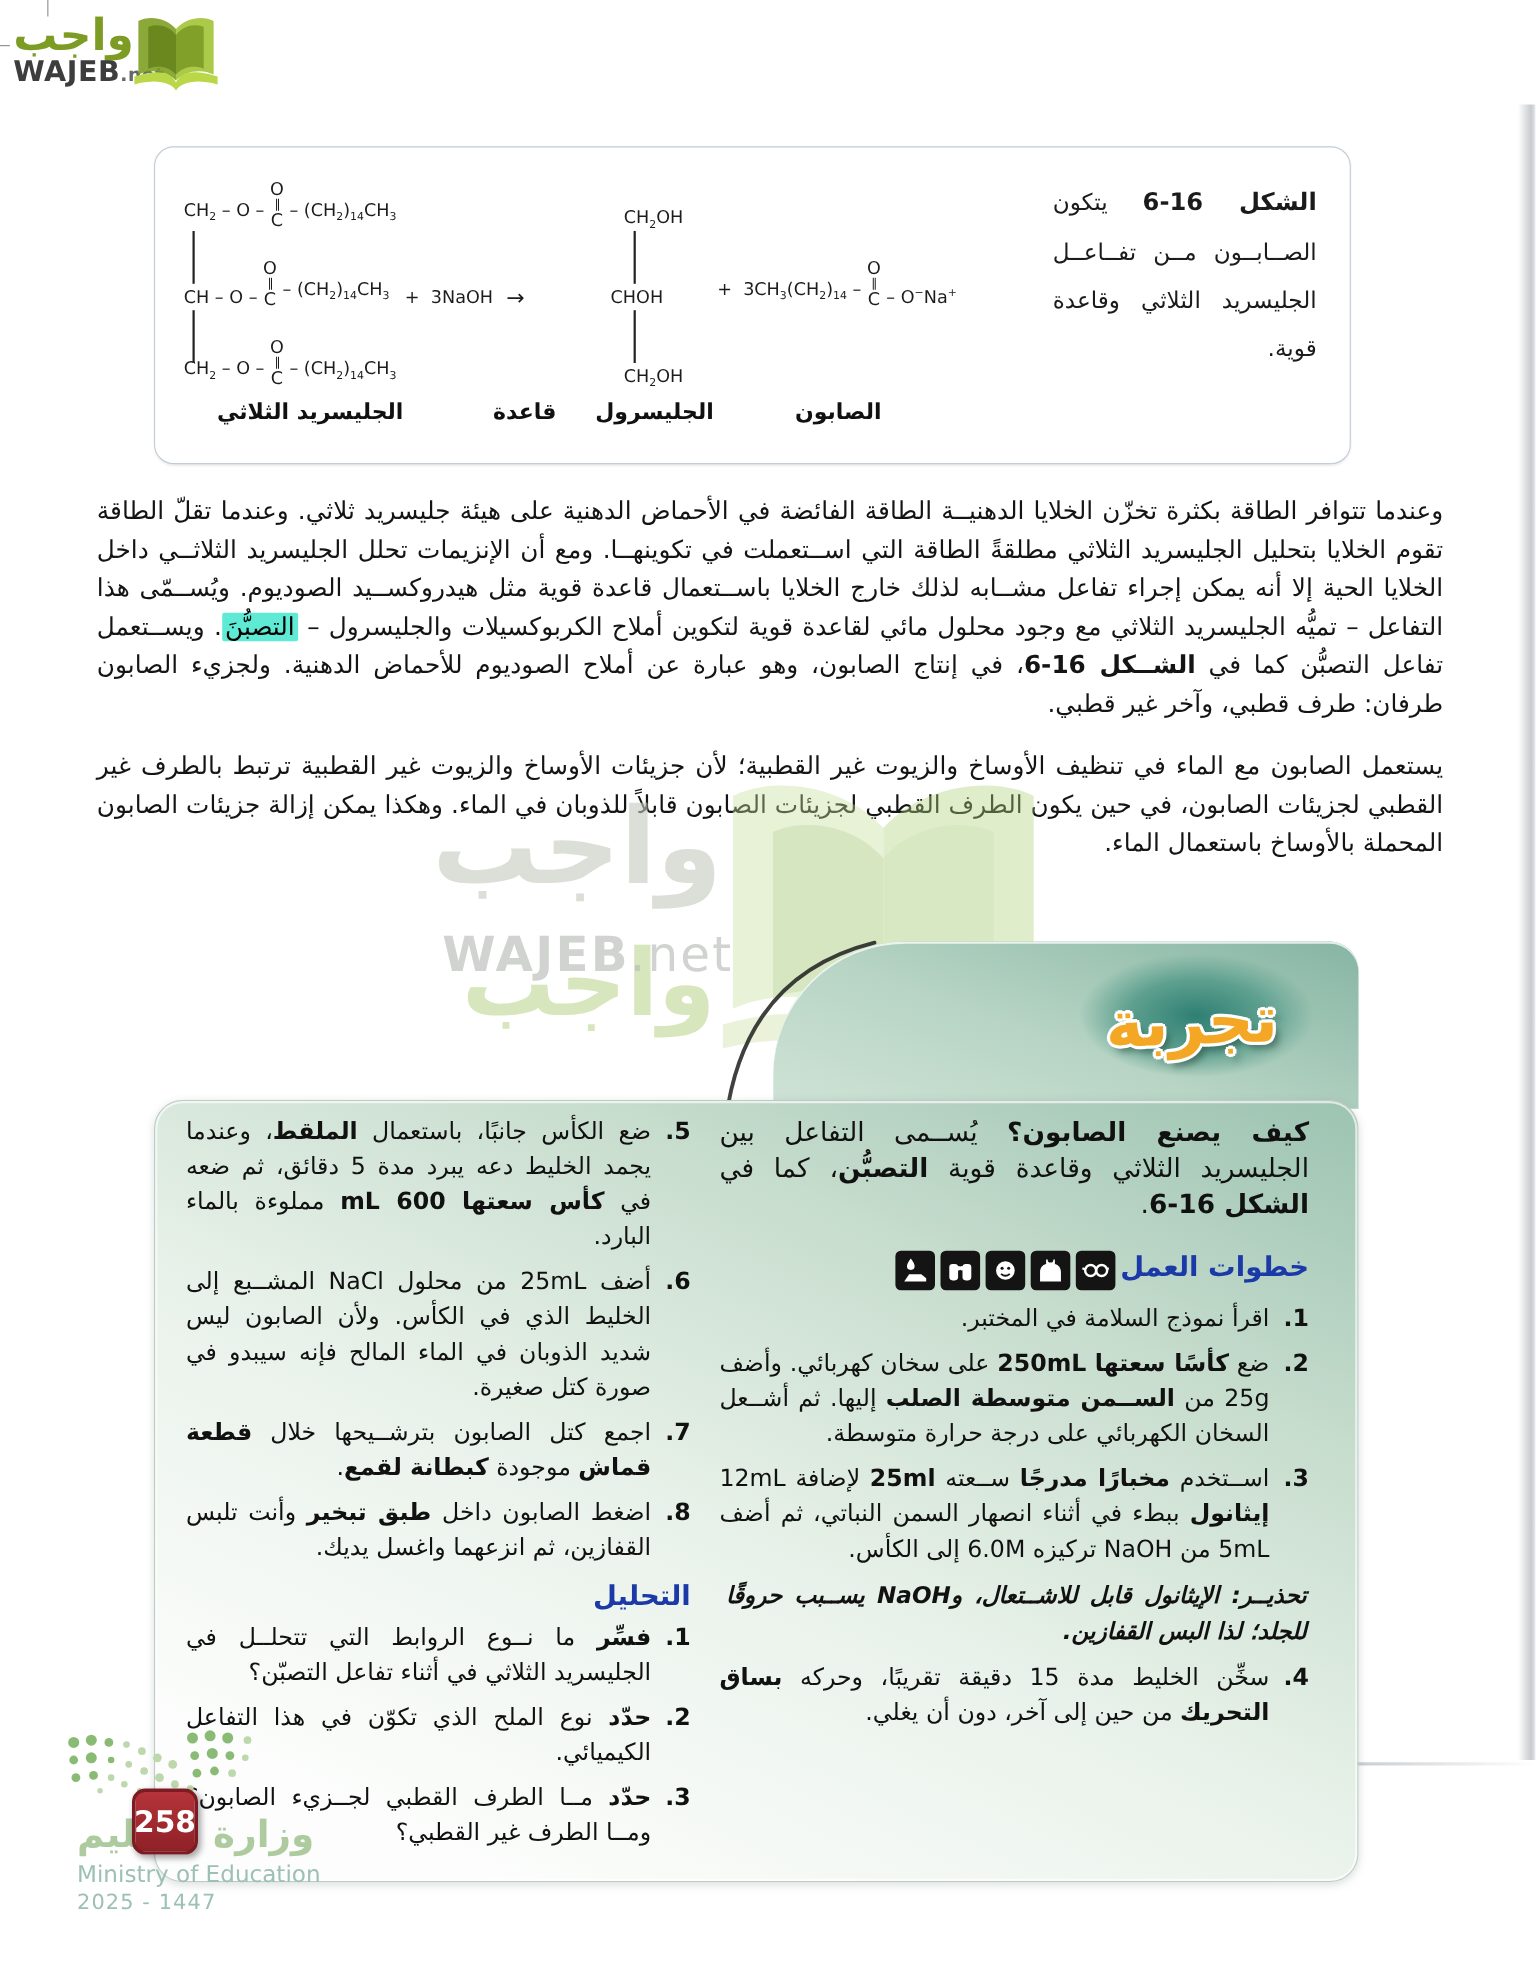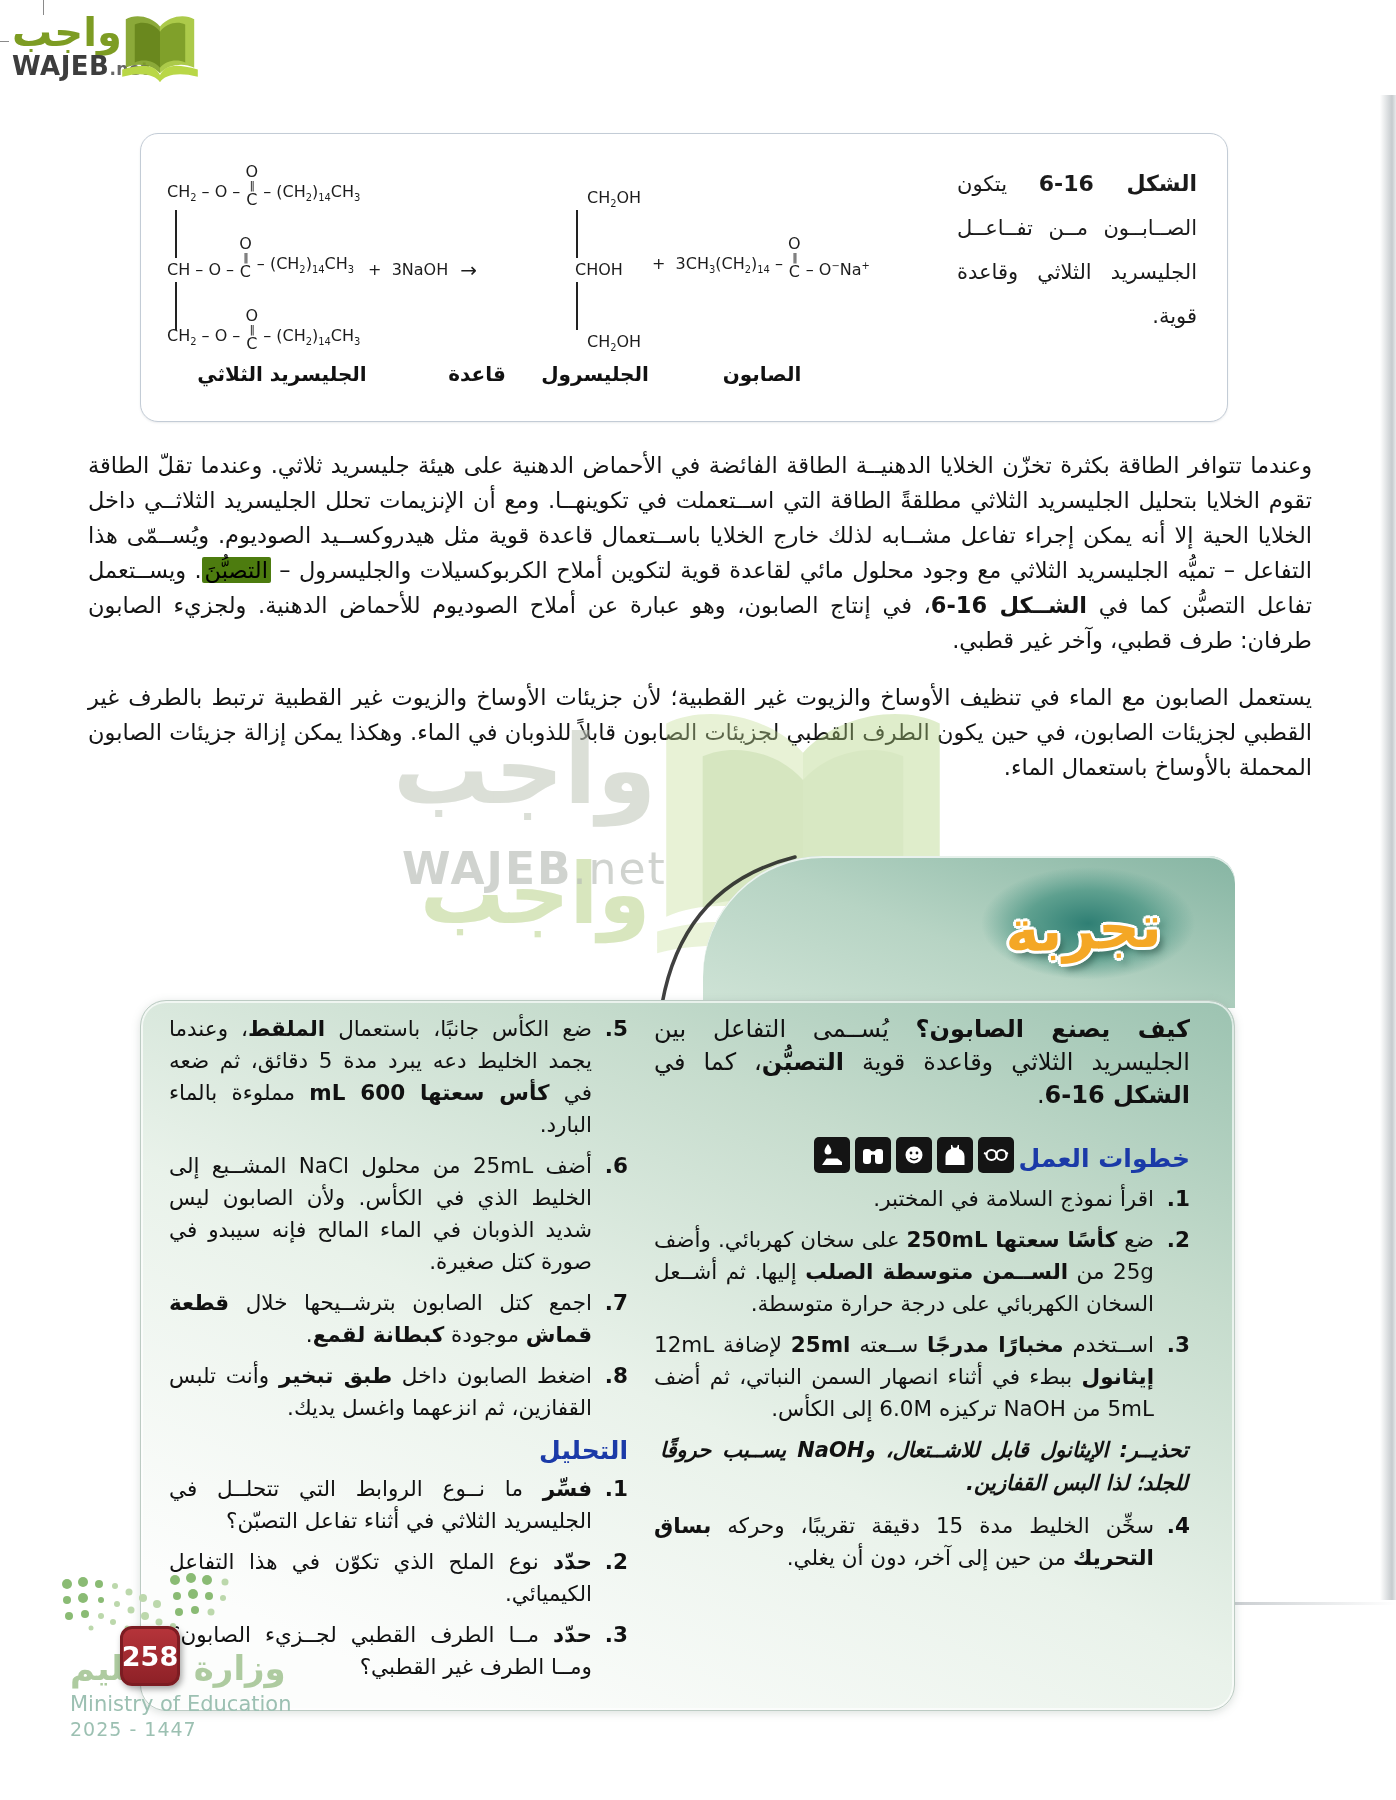--- a/index.html
+++ b/index.html
@@ -1,21 +1,21 @@
 <!DOCTYPE html>
 <html lang="ar"><head>
 <meta charset="utf-8">
 <style>
   html,body{margin:0;padding:0;}
   body{
     width:1396px;height:1800px;position:relative;background:#ffffff;
     font-family:"DejaVu Sans",sans-serif;color:#111;overflow:hidden;
   }
   b{font-weight:bold;}
-  mark{background:#4d7c0f;padding:0 3px;border-radius:2px;}
+  mark{background:#5eead4;padding:0 3px;border-radius:2px;}
   sub{font-size:.62em;}
   sup{font-size:.62em;}
 
   
   .edge-right{position:absolute;right:0;top:95px;width:16px;height:1505px;
     background:linear-gradient(to right,rgba(255,255,255,0),#c6cbce 75%,#e8eaeb);}
   .edge-bottom{position:absolute;left:295px;top:1602px;width:1101px;height:3px;
     background:linear-gradient(to right,#c9cdd0 85%,rgba(255,255,255,0));border-radius:2px;}
   .crop-v{position:absolute;left:43px;top:0;width:1px;height:15px;background:#8a8a8a;}
   .crop-h{position:absolute;left:0;top:41px;width:9px;height:1px;background:#8a8a8a;}
@@ -31,21 +31,21 @@
   .figure-box{position:absolute;left:140px;top:133px;width:1086px;height:287px;background:#fff;
     border:1.5px solid #c3ccd6;border-radius:18px;box-shadow:0 1px 2px rgba(120,130,140,.15);}
   .formula{position:absolute;left:26px;top:14px;width:880px;height:250px;direction:ltr;
     font-size:16px;line-height:20px;color:#1c1c1c;}
   .frow{position:absolute;display:flex;align-items:flex-end;white-space:pre;height:60px;}
   .cb{display:inline-flex;flex-direction:column;align-items:center;line-height:1;}
   .cb .co{font-size:16px;}
   .cb .cd{font-size:11px;letter-spacing:-1px;margin:0 0 1px;}
   .cb .cc{font-size:16px;}
   .vbond{position:absolute;width:1.5px;background:#222;}
-  .gly{position:absolute;white-space:pre;margin-left:20px;}
+  .gly{position:absolute;white-space:pre;}
   .flabel{position:absolute;top:216px;transform:translateX(-50%);font-weight:bold;font-size:20px;
     color:#111;white-space:nowrap;direction:rtl;}
   .fig-caption{position:absolute;right:30px;top:28px;width:240px;direction:rtl;text-align:justify;
     font-size:21px;line-height:44px;color:#1b1b1b;}
   .fig-caption b{font-size:22px;}
 
   
   .bodytext{position:absolute;left:88px;top:448px;width:1224px;direction:rtl;text-align:justify;
     font-size:22.5px;line-height:35px;color:#141414;}
   .bodytext p{margin:0 0 22px 0;}
@@ -73,21 +73,21 @@
     background:linear-gradient(205deg,#9cc3b1 0%,#c6dccd 26%,#e9f2ea 55%,#fcfdfc 88%);
     border:1px solid #bccbc3;border-radius:26px;
     box-shadow:inset 0 0 0 2px rgba(255,255,255,.65),0 2px 8px rgba(110,130,120,.25);
     direction:rtl;padding-bottom:14px;box-sizing:border-box;}
   .panel-title{padding:14px 44px 0 30px;font-size:26px;font-weight:bold;color:#16339b;
     text-align:right;line-height:1.4;}
   .cols{display:flex;gap:26px;padding:12px 44px 4px 28px;}
   .col-r{flex:0 0 52.5%;box-sizing:border-box;}
   .col-l{flex:1;box-sizing:border-box;}
   .intro{font-size:24px;line-height:33px;text-align:justify;margin-bottom:24px;}
-  .steps-head{display:flex;align-items:flex-end;gap:4px;margin:25px 0 10px;}
+  .steps-head{display:flex;align-items:flex-start;gap:4px;margin:25px 0 10px;}
   .steps-title{color:#1b3aa8;font-weight:bold;font-size:25px;white-space:nowrap;}
   .safety{display:flex;gap:5px;}
   .sicon{width:36px;height:36px;background:#141414;border-radius:5px;display:flex;
     align-items:center;justify-content:center;}
   .step{display:flex;margin-bottom:9px;font-size:21.5px;line-height:32px;}
   .step .num{flex:0 0 36px;font-weight:bold;}
   .step .stext{flex:1;text-align:justify;}
   .warning{font-style:italic;font-weight:bold;font-size:21px;line-height:33px;
     text-align:justify;margin:2px 2px 10px 6px;}
   .analysis-title{color:#1b3aa8;font-weight:bold;font-size:25px;margin:12px 0 8px;}

